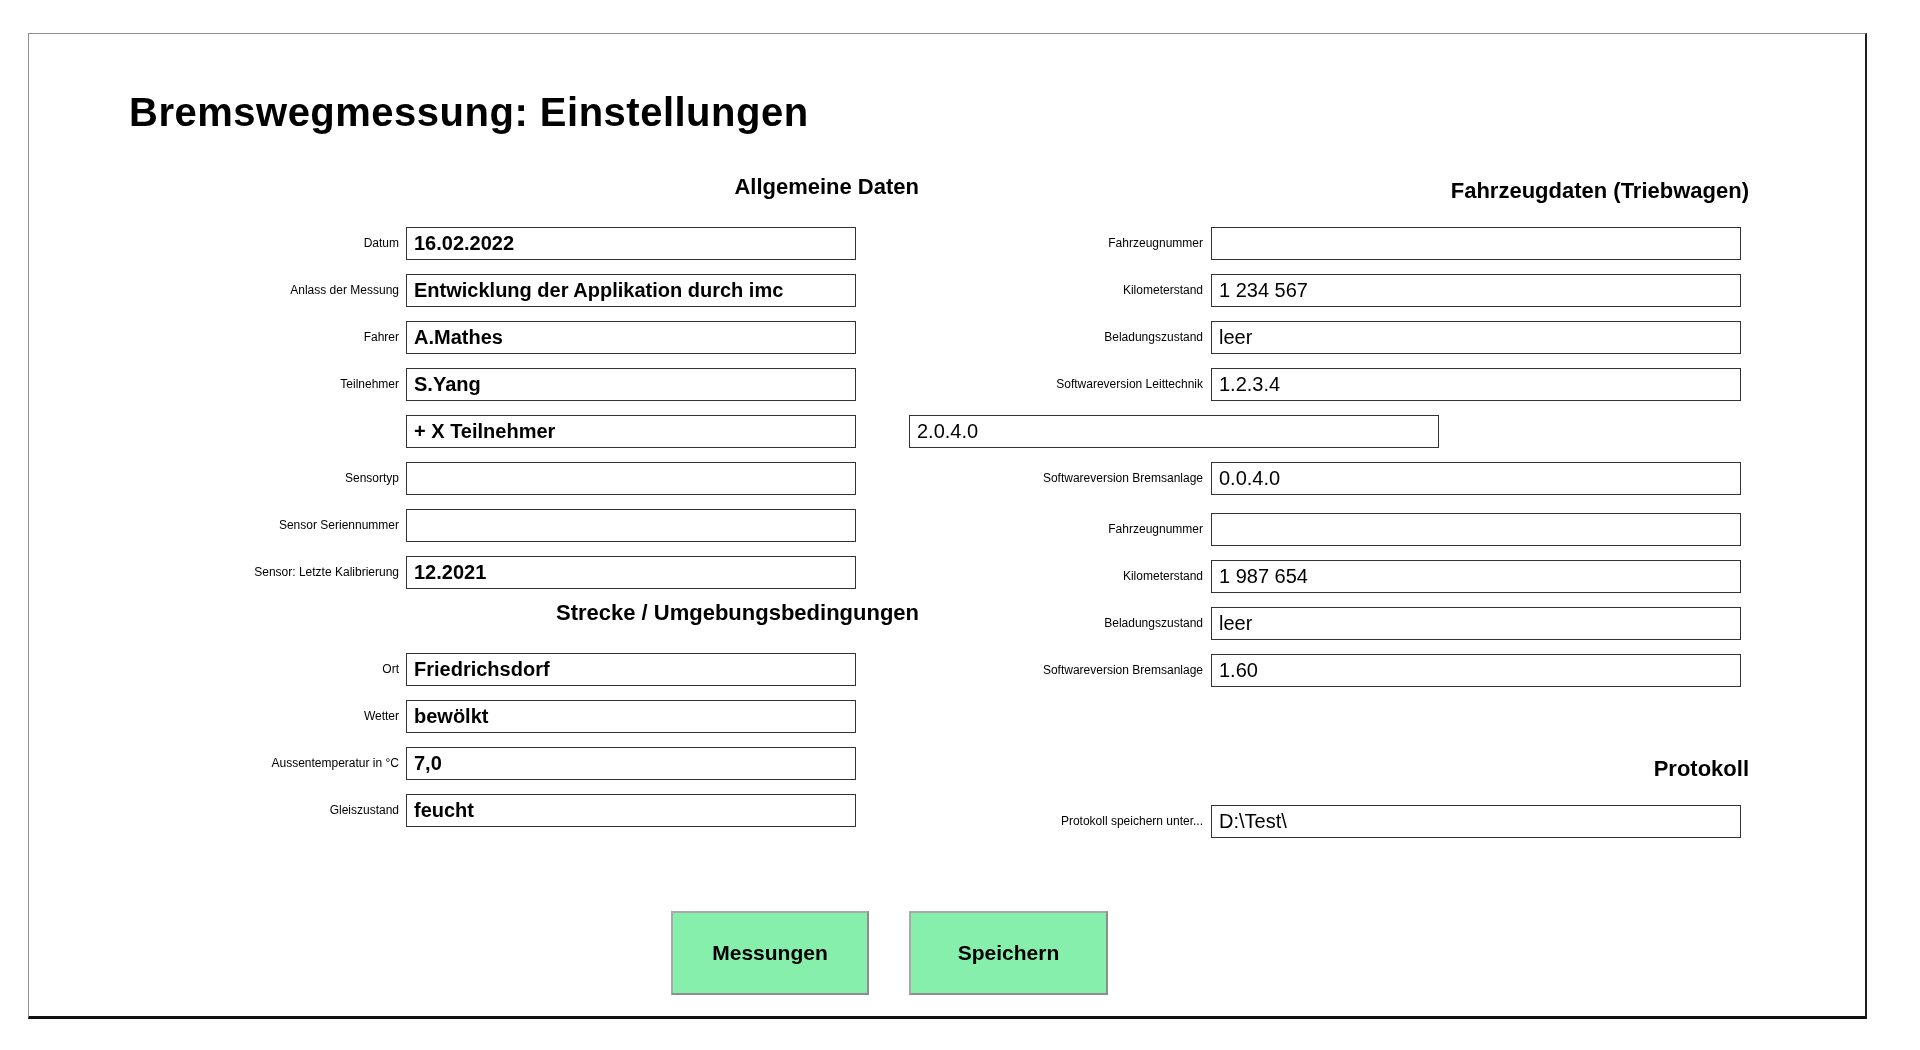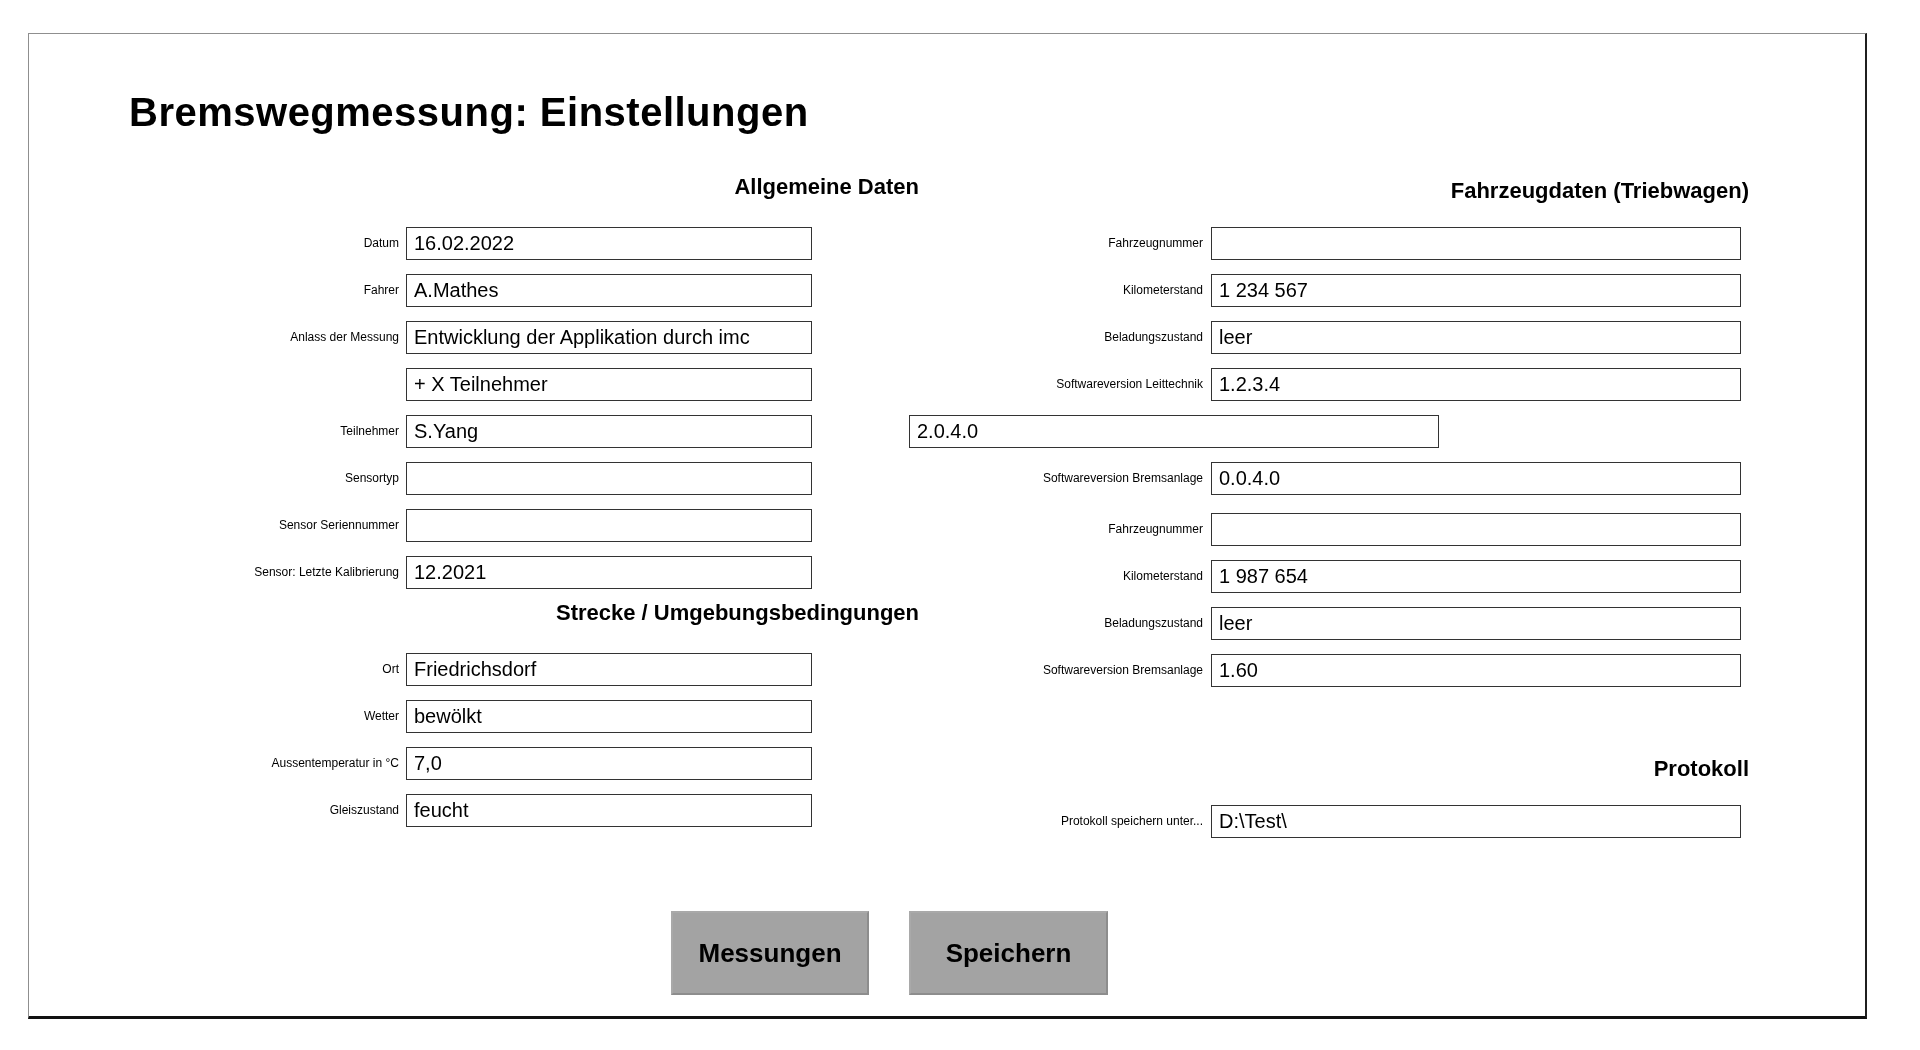--- a/index.html
+++ b/index.html
@@ -25,62 +25,62 @@
   .lbl { font-size:12px; line-height:33px; text-align:right; white-space:nowrap; }
   .sec-left  .lbl { width:270px; margin-right:7px; }
   .sec-right .lbl { width:294px; margin-right:8px; }
   .txt {
     height:33px; background:#ffffff;
     border:1.5px solid #333333;
     font-family:"Liberation Sans", sans-serif;
     font-size:20px; padding:0 7px; color:#000;
     border-radius:0; outline:none;
   }
-  .sec-left  .txt { width:406px; }
+  .sec-left  .txt { width:450px;font-weight:bold; }
   .sec-right .txt { width:530px; }
   .btn {
     position:absolute; top:877px; height:84px;
-    background:#a3a3a3;
+    background:#86efac;
     border:2px solid #a9a9a9;
     border-right-color:#8d8d8d; border-bottom-color:#8d8d8d;
     font-family:"Liberation Sans", sans-serif;
-    font-size:26px; font-weight:bold; color:#000;
+    font-size:21px; font-weight:bold; color:#000;
     cursor:pointer;
   }
   .btn-messungen { left:642px; width:198px; }
   .btn-speichern { left:880px; width:199px; }
 </style>
 </head>
 <body>
 
 <div class="frame">
 
   <h1 class="page-title">Bremswegmessung: Einstellungen</h1>
 
   <div class="section sec-left" style="top:140px;">
     <div class="sec-heading">Allgemeine Daten</div>
     <div class="row">
       <label class="lbl">Datum</label>
       <input class="txt" type="text" value="16.02.2022" style="">
     </div>
     <div class="row">
+      <label class="lbl">Anlass der Messung</label>
+      <input class="txt" type="text" value="Entwicklung der Applikation durch imc" style="">
+    </div>
+    <div class="row">
       <label class="lbl">Fahrer</label>
       <input class="txt" type="text" value="A.Mathes" style="">
     </div>
     <div class="row">
-      <label class="lbl">Anlass der Messung</label>
-      <input class="txt" type="text" value="Entwicklung der Applikation durch imc" style="">
+      <label class="lbl">Teilnehmer</label>
+      <input class="txt" type="text" value="S.Yang" style="">
     </div>
     <div class="row">
       <label class="lbl"></label>
       <input class="txt" type="text" value="+ X Teilnehmer" style="">
-    </div>
-    <div class="row">
-      <label class="lbl">Teilnehmer</label>
-      <input class="txt" type="text" value="S.Yang" style="">
     </div>
     <div class="row">
       <label class="lbl">Sensortyp</label>
       <input class="txt" type="text" value="" style="">
     </div>
     <div class="row">
       <label class="lbl">Sensor Seriennummer</label>
       <input class="txt" type="text" value="" style="">
     </div>
     <div class="row">

